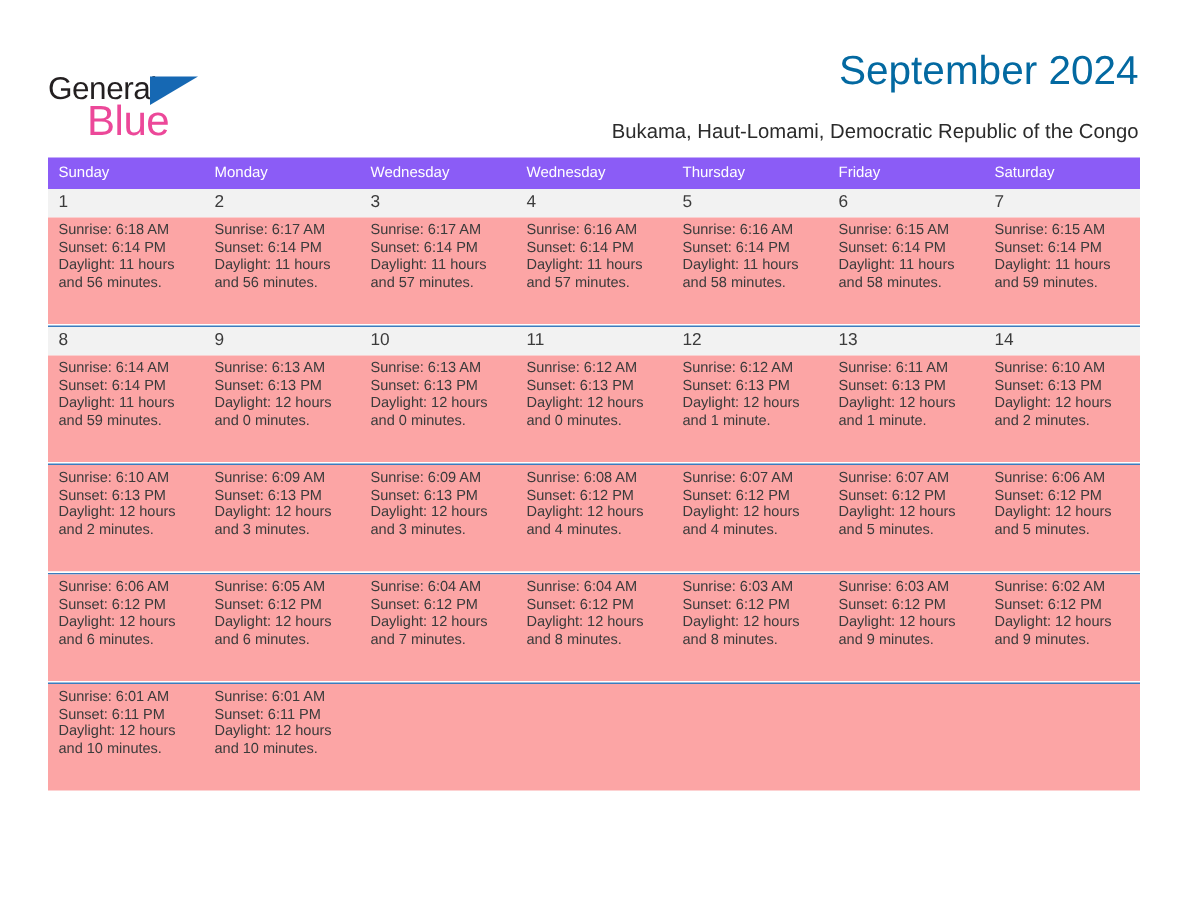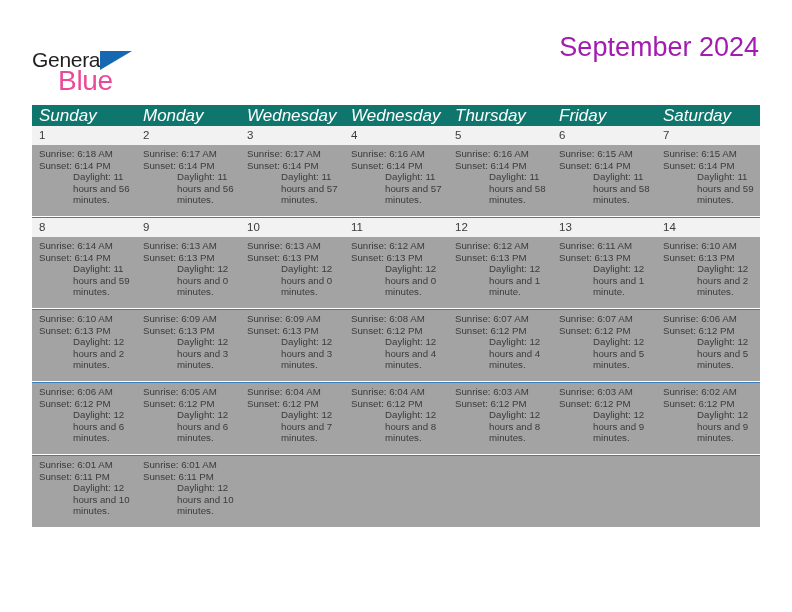--- a/index.html
+++ b/index.html
@@ -65,21 +65,21 @@
     border-left: 32px solid #1668b3;
     border-bottom: 19px solid transparent;
   }
 
   .title {
     position: absolute;
     right: 33px;
     top: 31px;
     font-size: 27px;
     font-weight: normal;
-    color: #a21caf;
+    color: #0369a1;
     line-height: 32px;
     white-space: nowrap;
   }
   .subtitle {
     position: absolute;
     right: 33px;
     top: 80px;
     font-size: 13.5px;
     color: #2b2b2b;
     line-height: 16px;
@@ -91,30 +91,29 @@
     position: absolute;
     left: 32px;
     top: 105px;
     width: 728px;
     border-collapse: collapse;
     table-layout: fixed;
   }
   .calendar col { width: 104px; }
 
   .calendar thead th {
-    background: #0f766e;
+    background: #8b5cf6;
     color: #ffffff;
-    font-size: 17px;
+    font-size: 10px;
     font-weight: normal;
     text-align: left;
     padding: 4px 0 4px 7px;
     height: 12px;
     line-height: 13px;
     border: 0;
-    font-style: italic;
   }
 
   .week-sep td {
     height: 2px;
     padding: 0;
     border: 0;
     background: #ffffff;
   }
   .week-sep.first td { height: 0; }
   .week-sep td > div {
@@ -130,46 +129,47 @@
     font-size: 11.5px;
     color: #3b3b3b;
     padding: 3px 0 3px 7px;
     vertical-align: top;
     line-height: 13px;
     height: 13px;
     border: 0;
   }
 
   .info-row td {
-    background: #a3a3a3;
+    background: #fca5a5;
     font-size: 9.7px;
     color: #3b3b3b;
     padding: 3px 6px 10px 7px;
     vertical-align: top;
     line-height: 11.6px;
     border: 0;
     height: 58px;
   }
   .info-row td .line { white-space: nowrap; }
-  .info-row td .daylight { white-space: normal; margin-left: 34px; }
+  .info-row td .daylight { white-space: normal; }
 </style>
 </head>
 <body>
 
 <div class="page">
 
   <div class="header">
 
     <div class="logo">
       <span class="logo-general">General</span>
       <span class="logo-triangle"></span>
       <span class="logo-blue">Blue</span>
     </div>
 
     <div class="title">September 2024</div>
+    <div class="subtitle">Bukama, Haut-Lomami, Democratic Republic of the Congo</div>
 
   </div>
 
   <table class="calendar">
     <colgroup>
       <col>
         <col>
         <col>
         <col>
         <col>

